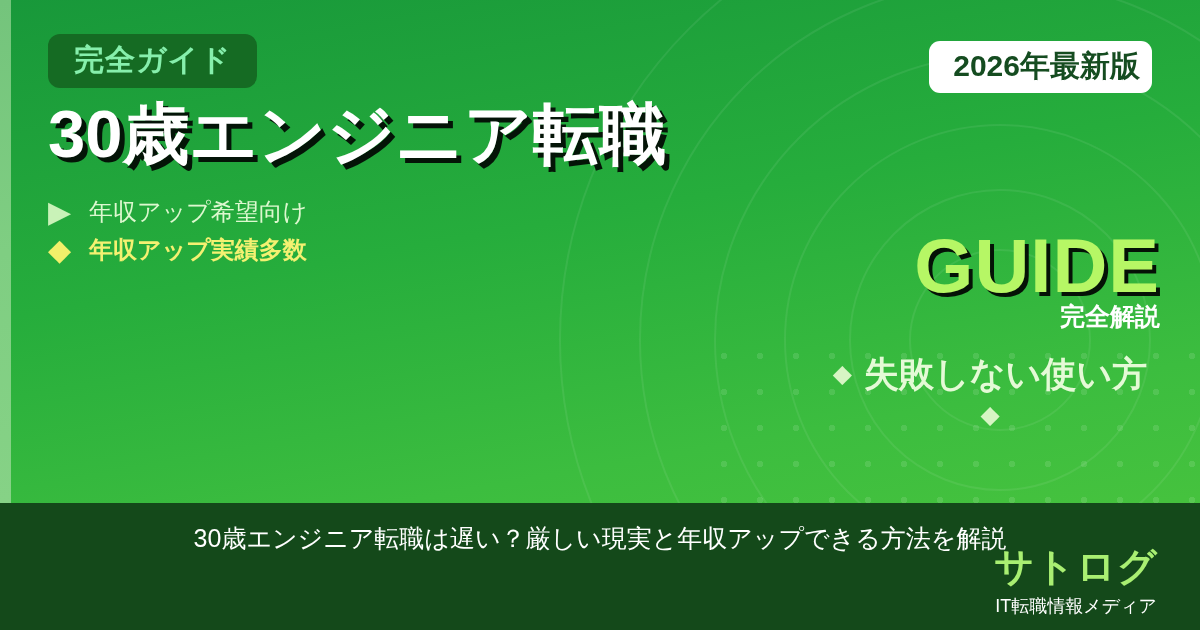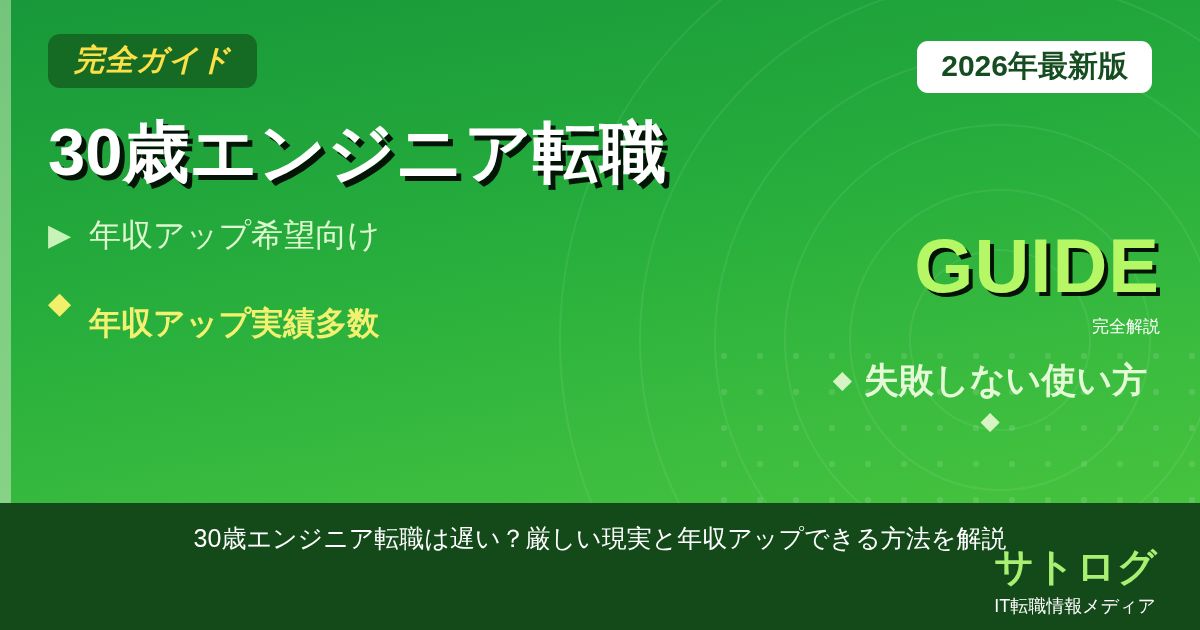--- a/index.html
+++ b/index.html
@@ -49,32 +49,31 @@
   .left-col {
     position: absolute;
     left: 48px;
     top: 34px;
     width: 720px;
   }
 
   .eyebrow-badge {
     display: inline-block;
     background: #156b23;
-    color: #fde047;
+    color: #86efac;
     font-size: 30px;
     font-weight: bold;
     letter-spacing: 1px;
     padding: 11px 26px 13px 26px;
     border-radius: 12px;
     line-height: 1;
-    font-style: italic;
   }
 
   .main-title {
-    margin-top: 26px;
+    margin-top: 8px;
     color: #ffffff;
     font-size: 67px;
     font-weight: bold;
     line-height: 1.12;
     letter-spacing: 0px;
     text-shadow: 5px 5px 0 rgba(0,0,0,0.88);
     max-width: 690px;
   }
 
   .feature-list {
@@ -84,39 +83,39 @@
     display: flex;
     align-items: center;
     gap: 18px;
     margin-bottom: 8px;
   }
   .feature-mark {
     font-size: 30px;
     line-height: 1;
   }
   .feature-text {
-    font-size: 32px;
+    font-size: 24px;
     line-height: 1.25;
     white-space: nowrap;
   }
   .feature-row.style-a .feature-mark { color: #c9f2b8; }
   .feature-row.style-a .feature-text { color: #ddf8cf; font-weight: normal; }
   .feature-row.style-b .feature-mark { color: #f2f06a; }
-  .feature-row.style-b .feature-text { color: #f4f171; font-weight: bold; margin-top: 40px; }
+  .feature-row.style-b .feature-text { color: #f4f171; font-weight: bold; }
 
   
   .year-badge {
     position: absolute;
     right: 48px;
     top: 41px;
     background: #ffffff;
     color: #154c20;
     font-size: 30px;
     font-weight: bold;
-    padding: 10px 24px 12px 24px;
+    padding: 10px 12px 12px 24px;
     border-radius: 11px;
     line-height: 1;
     white-space: nowrap;
   }
 
   
   .right-col {
     position: absolute;
     right: 40px;
     top: 228px;
@@ -125,24 +124,23 @@
   }
   .guide-word {
     font-size: 76px;
     font-weight: bold;
     color: #b6f765;
     letter-spacing: 1px;
     line-height: 1;
     text-shadow: 4px 4px 0 rgba(0,0,0,0.9);
   }
   .guide-sub {
-    margin-top: 14px;
-    font-size: 17px;
-    color: #ffffff;
-    font-weight: normal;
+    font-size: 25px;
+    color: #ffffff;
+    font-weight: bold;
     line-height: 1;
   }
   .guide-points {
     margin-top: 22px;
   }
   .guide-point {
     display: flex;
     align-items: center;
     justify-content: center;
     gap: 12px;
@@ -178,21 +176,21 @@
     text-align: center;
     color: #ffffff;
     font-size: 25px;
     line-height: 1.2;
     font-weight: normal;
   }
   .brand-block {
     position: absolute;
     right: 42px;
     bottom: 12px;
-    text-align: left;
+    text-align: center;
   }
   .brand-name {
     color: #a9ef72;
     font-size: 39px;
     font-weight: bold;
     line-height: 1.05;
     letter-spacing: 1px;
   }
   .brand-tag {
     color: #ffffff;

